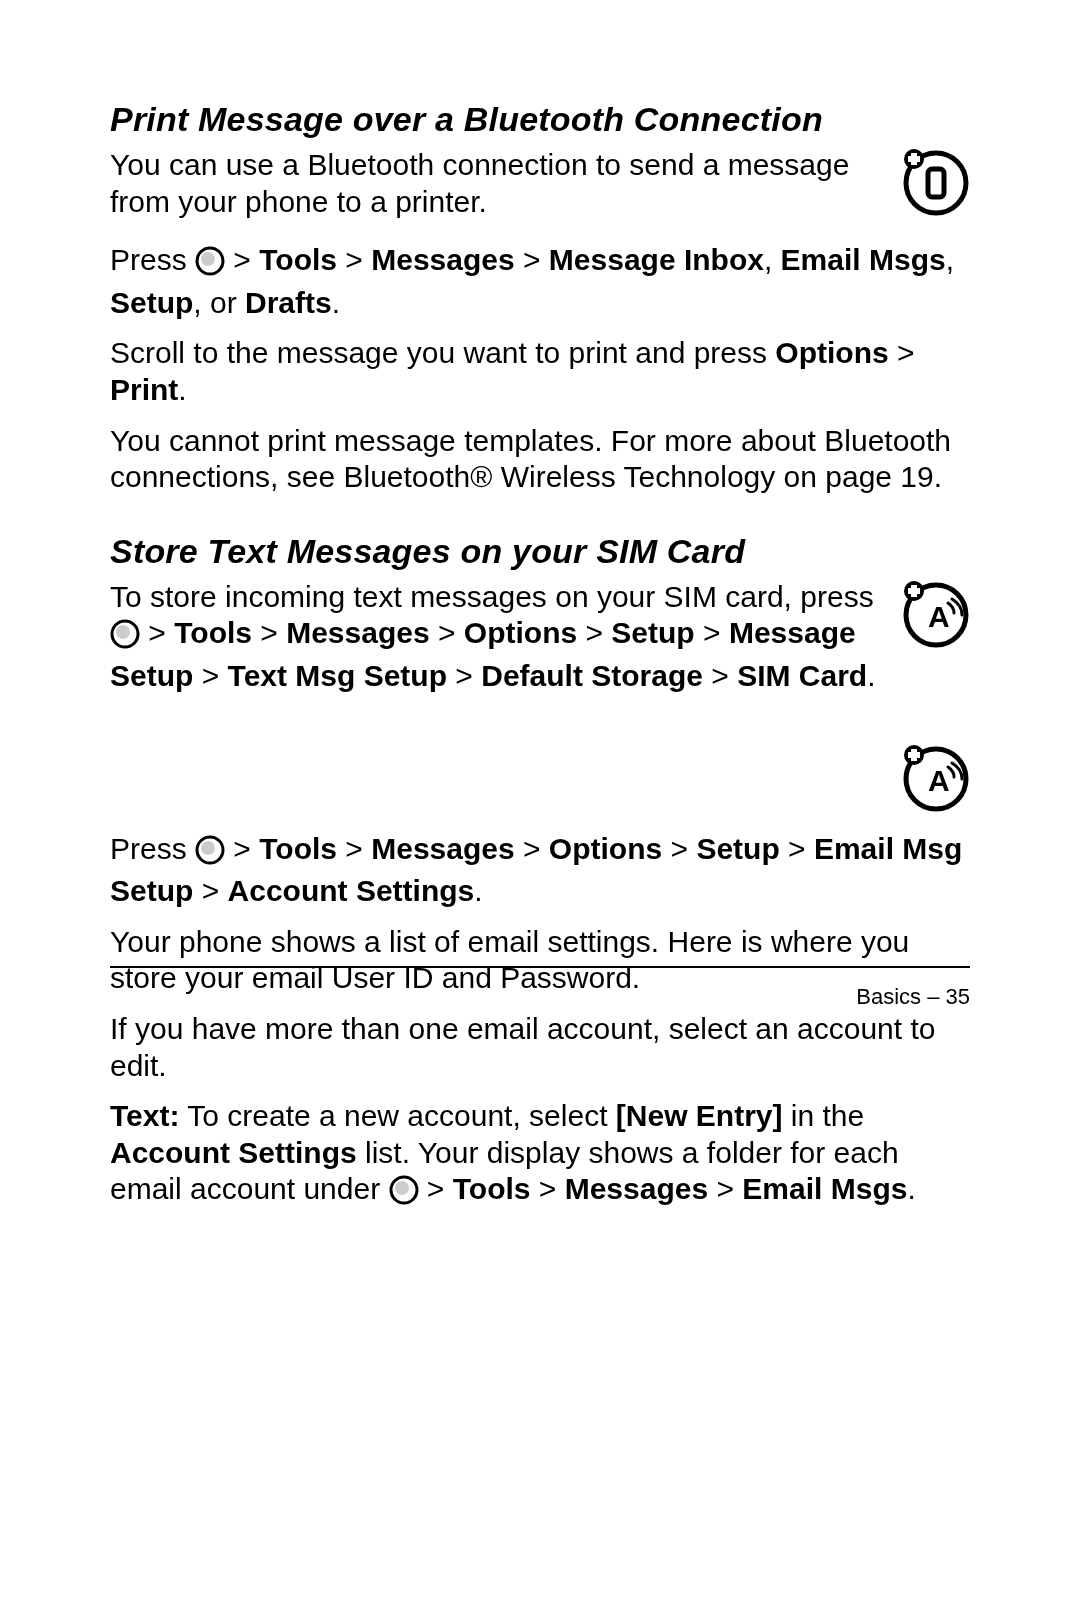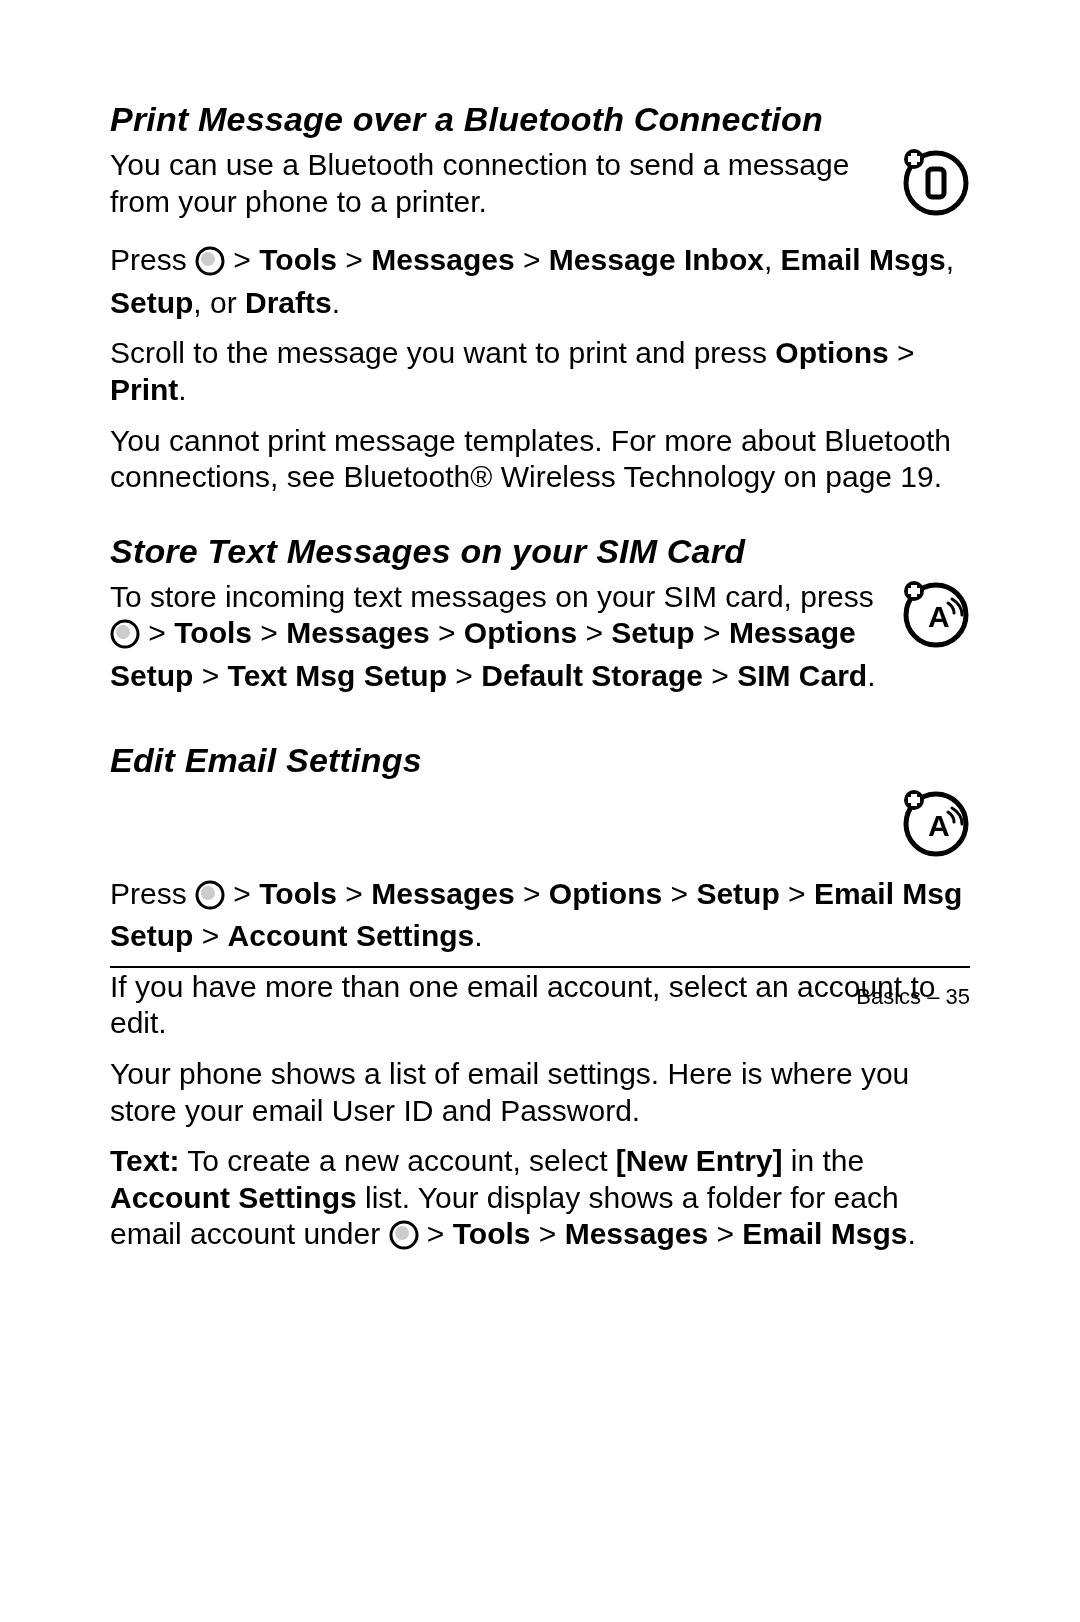--- a/index.html
+++ b/index.html
@@ -112,21 +112,20 @@
   <p class="body">
     <span>To store incoming text messages on your SIM card, press </span><span class="icon-inline"><svg width="30" height="30" viewBox="0 0 30 30">
           <circle cx="15" cy="15" r="13" fill="none" stroke="#000" stroke-width="3"></circle>
           <circle cx="13" cy="13" r="7" fill="#ccc"></circle>
         </svg></span><span class="gt"> &gt; </span><span class="bold">Tools</span><span class="gt"> &gt; </span><span class="bold">Messages</span><span class="gt"> &gt; </span><span class="bold">Options</span><span class="gt"> &gt; </span><span class="bold">Setup</span><span class="gt"> &gt; </span><span class="bold">Message Setup</span><span class="gt"> &gt; </span><span class="bold">Text Msg Setup</span><span class="gt"> &gt; </span><span class="bold">Default Storage</span><span class="gt"> &gt; </span><span class="bold">SIM Card</span><span>.</span>
   </p>
   <div class="clear"></div>
 
   <div class="spacer-32"></div>
 
-  <h3 class="section-heading">Edit Email Settings</h3>
 
   <div class="icon-float">
     <svg width="72" height="72" viewBox="0 0 72 72">
       <circle cx="38" cy="38" r="30" fill="none" stroke="#000" stroke-width="5"></circle>
       <text x="30" y="50" font-family="Arial" font-size="30" font-weight="bold" fill="#000">A</text>
       <path d="M50 26 q6 4 6 10 M54 22 q10 6 10 16" fill="none" stroke="#000" stroke-width="3" stroke-linecap="round"></path>
       <circle cx="16" cy="14" r="10" fill="#000"></circle>
       <rect x="13" y="8" width="6" height="12" fill="#fff"></rect>
       <rect x="10" y="11" width="12" height="6" fill="#fff"></rect>
     </svg>
@@ -134,23 +133,23 @@
 
   <div class="clear"></div>
 
   <p class="body">
     <span>Press </span><span class="icon-inline"><svg width="30" height="30" viewBox="0 0 30 30">
           <circle cx="15" cy="15" r="13" fill="none" stroke="#000" stroke-width="3"></circle>
           <circle cx="13" cy="13" r="7" fill="#ccc"></circle>
         </svg></span><span class="gt"> &gt; </span><span class="bold">Tools</span><span class="gt"> &gt; </span><span class="bold">Messages</span><span class="gt"> &gt; </span><span class="bold">Options</span><span class="gt"> &gt; </span><span class="bold">Setup</span><span class="gt"> &gt; </span><span class="bold">Email Msg Setup</span><span class="gt"> &gt; </span><span class="bold">Account Settings</span><span>.</span>
   </p>
 
+  <p class="body">Your phone shows a list of email settings. Here is where you store your email User ID and Password.</p>
+
   <p class="body">If you have more than one email account, select an account to edit.</p>
-
-  <p class="body">Your phone shows a list of email settings. Here is where you store your email User ID and Password.</p>
 
   <p class="body">
     <span class="bold">Text:</span><span> To create a new account, select </span><span class="bold">[New Entry]</span><span> in the </span><span class="bold">Account Settings</span><span> list. Your display shows a folder for each email account under </span><span class="icon-inline"><svg width="30" height="30" viewBox="0 0 30 30">
           <circle cx="15" cy="15" r="13" fill="none" stroke="#000" stroke-width="3"></circle>
           <circle cx="13" cy="13" r="7" fill="#ccc"></circle>
         </svg></span><span class="gt"> &gt; </span><span class="bold">Tools</span><span class="gt"> &gt; </span><span class="bold">Messages</span><span class="gt"> &gt; </span><span class="bold">Email Msgs</span><span>.</span>
   </p>
 
   <div class="footer">
     <hr class="footer-rule">

